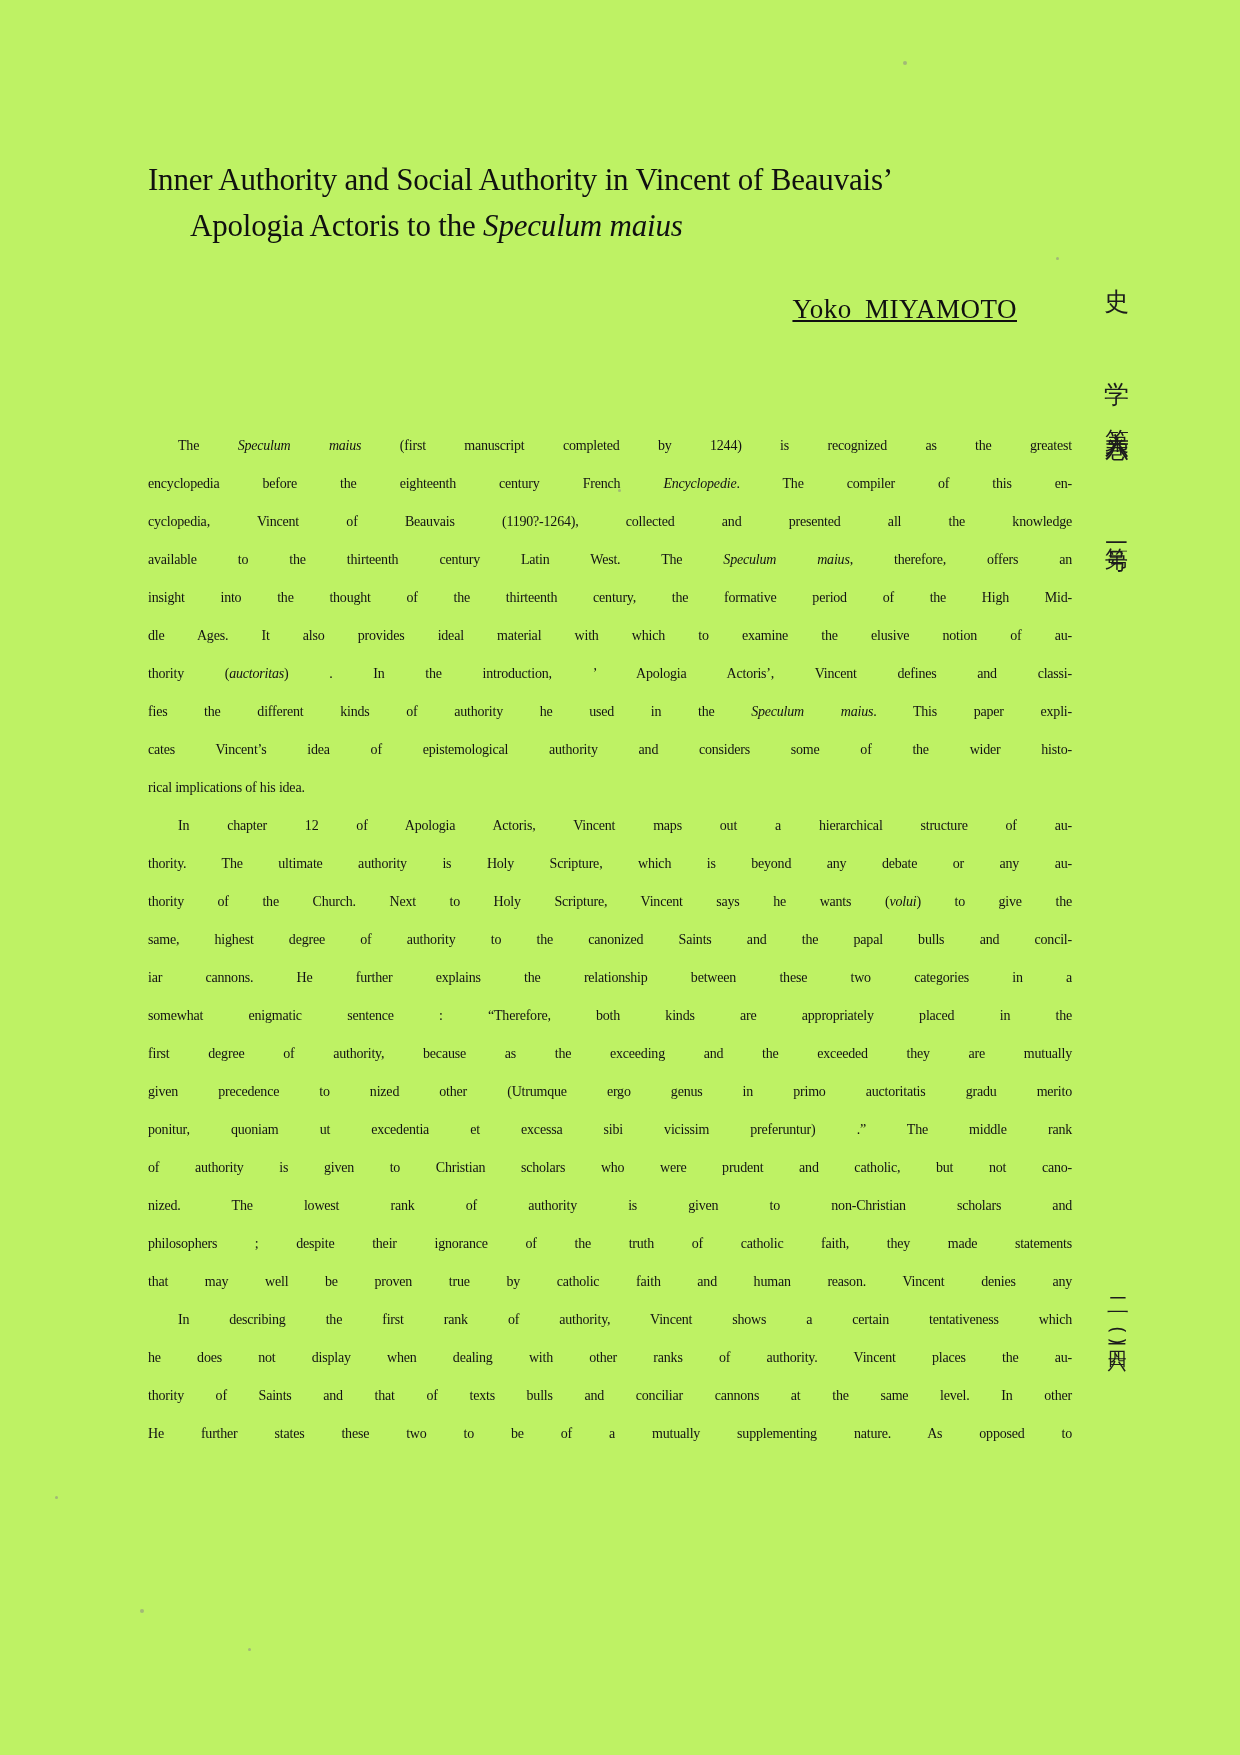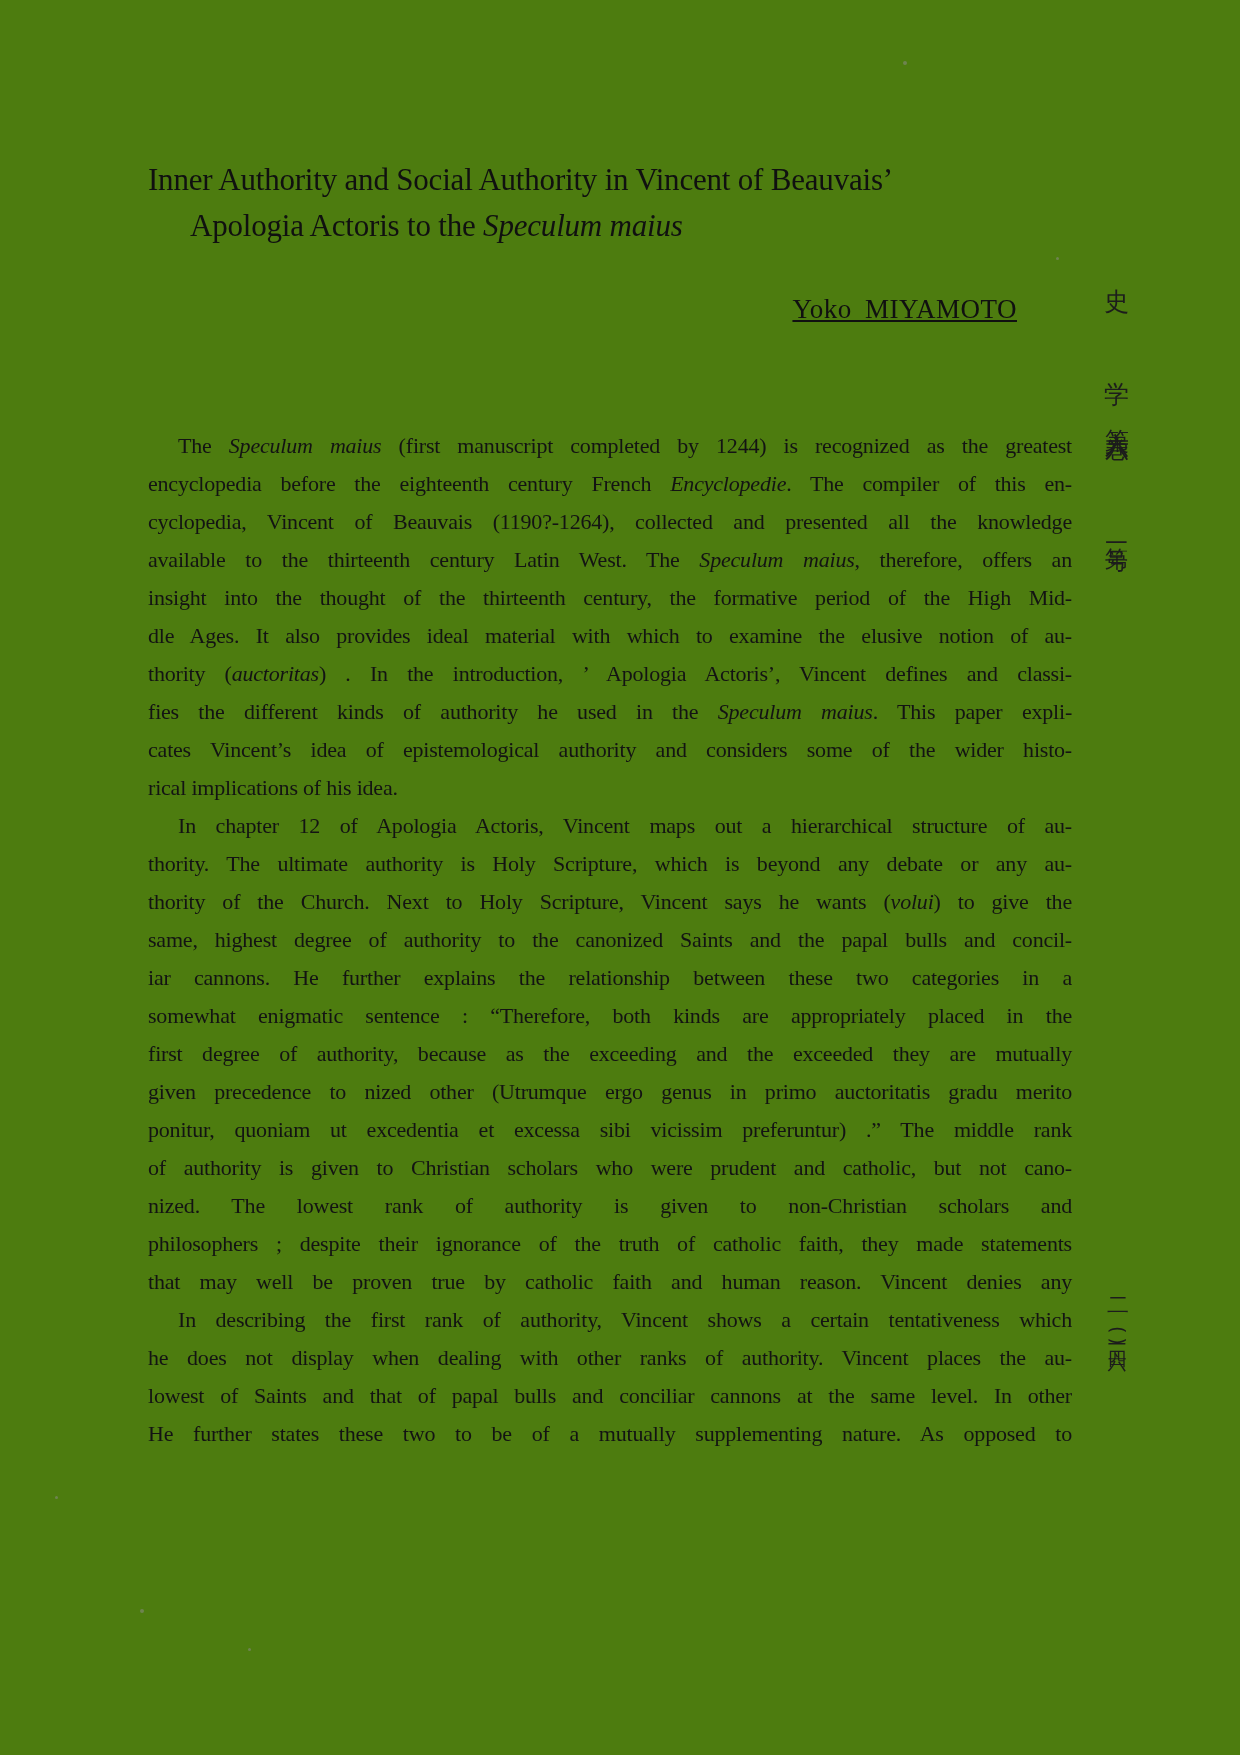--- a/index.html
+++ b/index.html
@@ -1,41 +1,41 @@
 <!DOCTYPE html>
 <html><head>
 <meta charset="utf-8">
 <style>
   html,body { margin:0; padding:0; background:#e8e8e6; }
   .page {
     position:relative;
     width:1240px; height:1755px;
     margin:0 auto;
-    background:#4d7c0f;
+    background:#bef264;
     color:#161616;
     font-family:"Liberation Serif", serif;
     overflow:hidden;
   }
   
   .title-block {
     position:absolute; left:148px; top:157px; width:940px;
     font-size:31px; line-height:46px; color:#101010;
     letter-spacing:-0.2px;
   }
   .title-line2 { padding-left:42px; }
   
   .author-line {
     position:absolute; left:148px; top:294px; width:869px;
     text-align:right; font-size:27px; color:#101010;
     letter-spacing:0.5px; word-spacing:6px;text-decoration:underline;
   }
   
   .body-text {
     position:absolute; left:148px; top:427px; width:924px;
-    font-size:22px; line-height:38px; letter-spacing:-0.2px;
+    font-size:14px; line-height:38px; letter-spacing:-0.2px;
     color:#131313;
   }
   .line { text-align:justify; text-align-last:justify; }
   .line.flush { text-align-last:left; }
   .line.indent { padding-left:30px; }
   .line i { font-style:italic; }
   
   .vtext {
     position:absolute;
     writing-mode:vertical-rl; text-orientation:mixed;
@@ -82,21 +82,21 @@
       <div class="line"><span>somewhat enigmatic sentence : “Therefore, both kinds are appropriately placed in the</span></div>
       <div class="line"><span>first degree of authority, because as the exceeding and the exceeded they are mutually</span></div>
       <div class="line"><span>given precedence to nized other (Utrumque ergo genus in primo auctoritatis gradu merito</span></div>
       <div class="line"><span>ponitur, quoniam ut excedentia et excessa sibi vicissim preferuntur) .” The middle rank</span></div>
       <div class="line"><span>of authority is given to Christian scholars who were prudent and catholic, but not cano-</span></div>
       <div class="line"><span>nized. The lowest rank of authority is given to non-Christian scholars and</span></div>
       <div class="line"><span>philosophers ; despite their ignorance of the truth of catholic faith, they made statements</span></div>
       <div class="line"><span>that may well be proven true by catholic faith and human reason. Vincent denies any</span></div>
       <div class="line indent"><span>In describing the first rank of authority, Vincent shows a certain tentativeness which</span></div>
       <div class="line"><span>he does not display when dealing with other ranks of authority. Vincent places the au-</span></div>
-      <div class="line"><span>lowest of Saints and that of papal bulls and conciliar cannons at the same level. In other</span></div>
+      <div class="line"><span>thority of Saints and that of texts bulls and conciliar cannons at the same level. In other</span></div>
       <div class="line"><span>He further states these two to be of a mutually supplementing nature. As opposed to</span></div>
     </div>
 
   <div class="vtext v-shi">史</div>
   <div class="vtext v-gaku">学</div>
   <div class="vtext v-vol">第六六巻</div>
   <div class="vtext v-issue">第一号</div>
   <div class="vtext v-pagenum">二</div>
   <div class="vtext v-pageparen">(一四六)</div>
 

